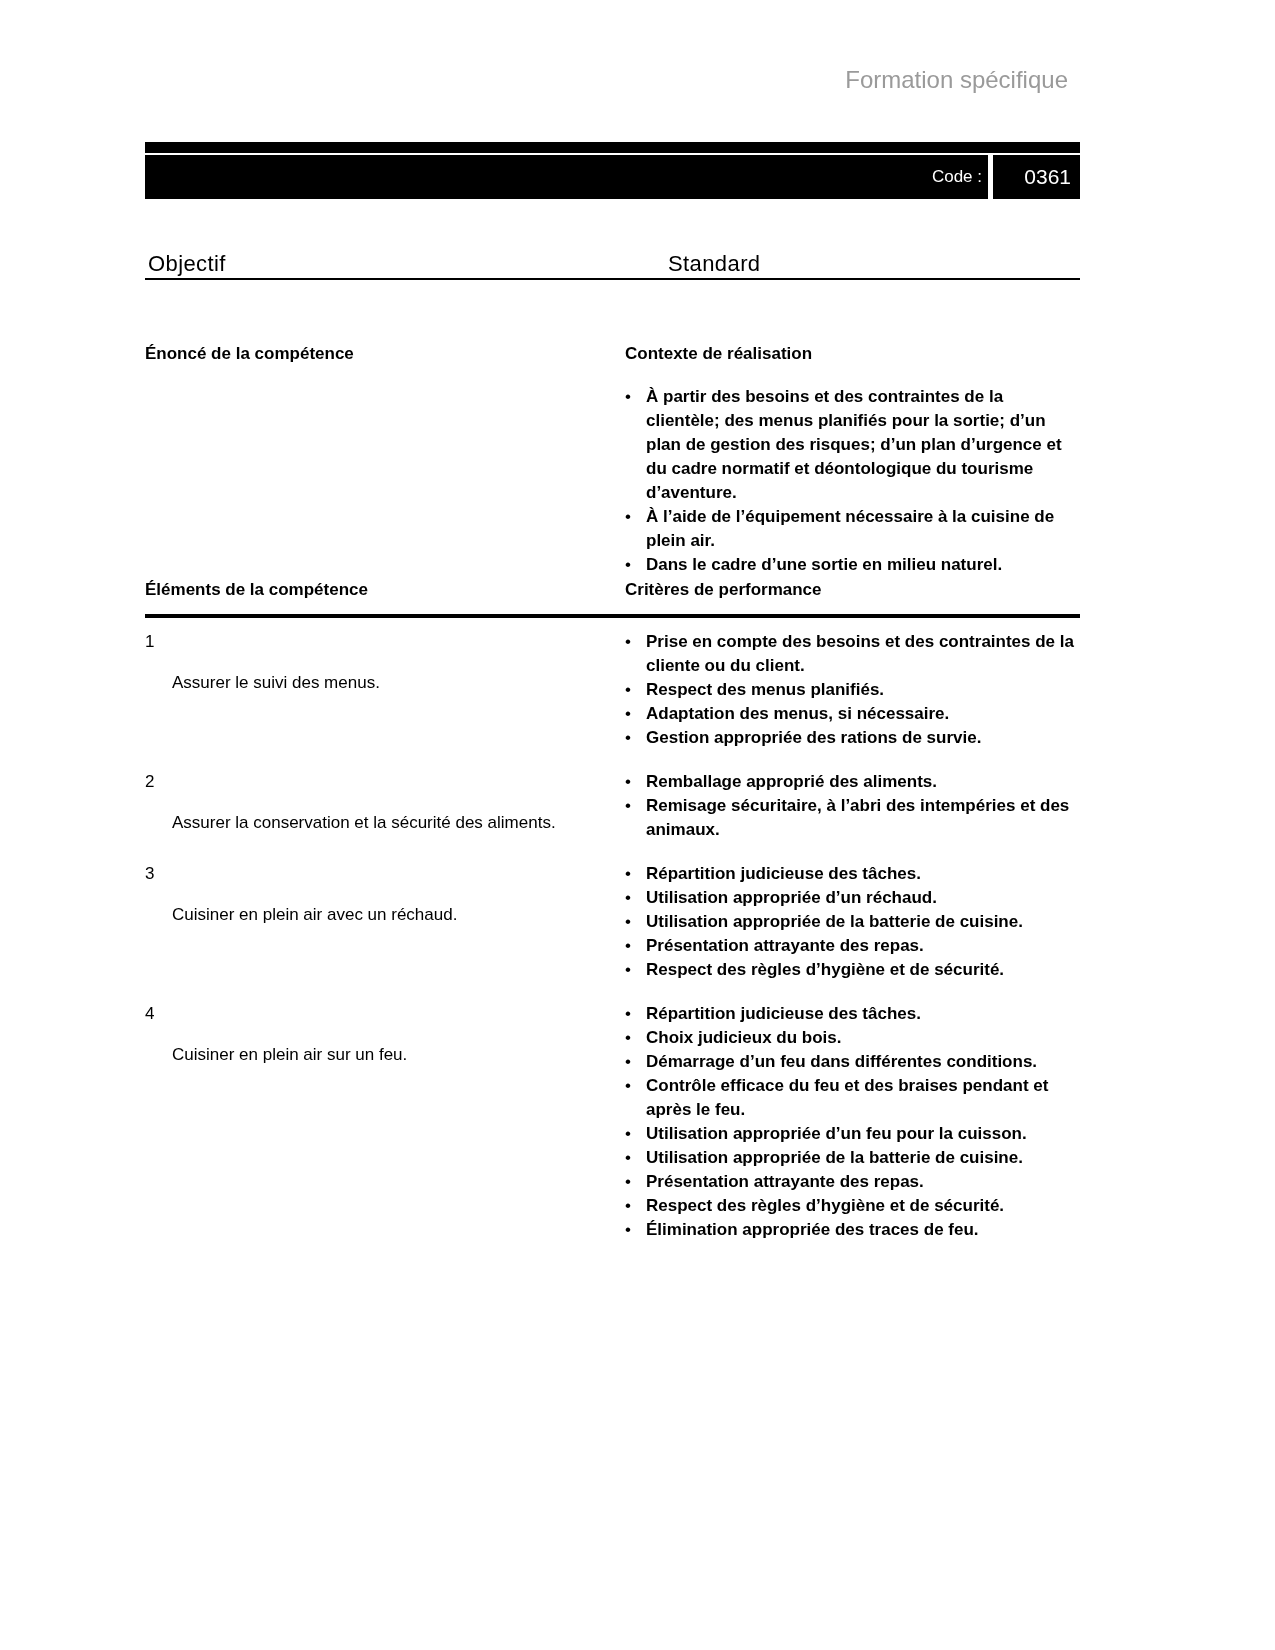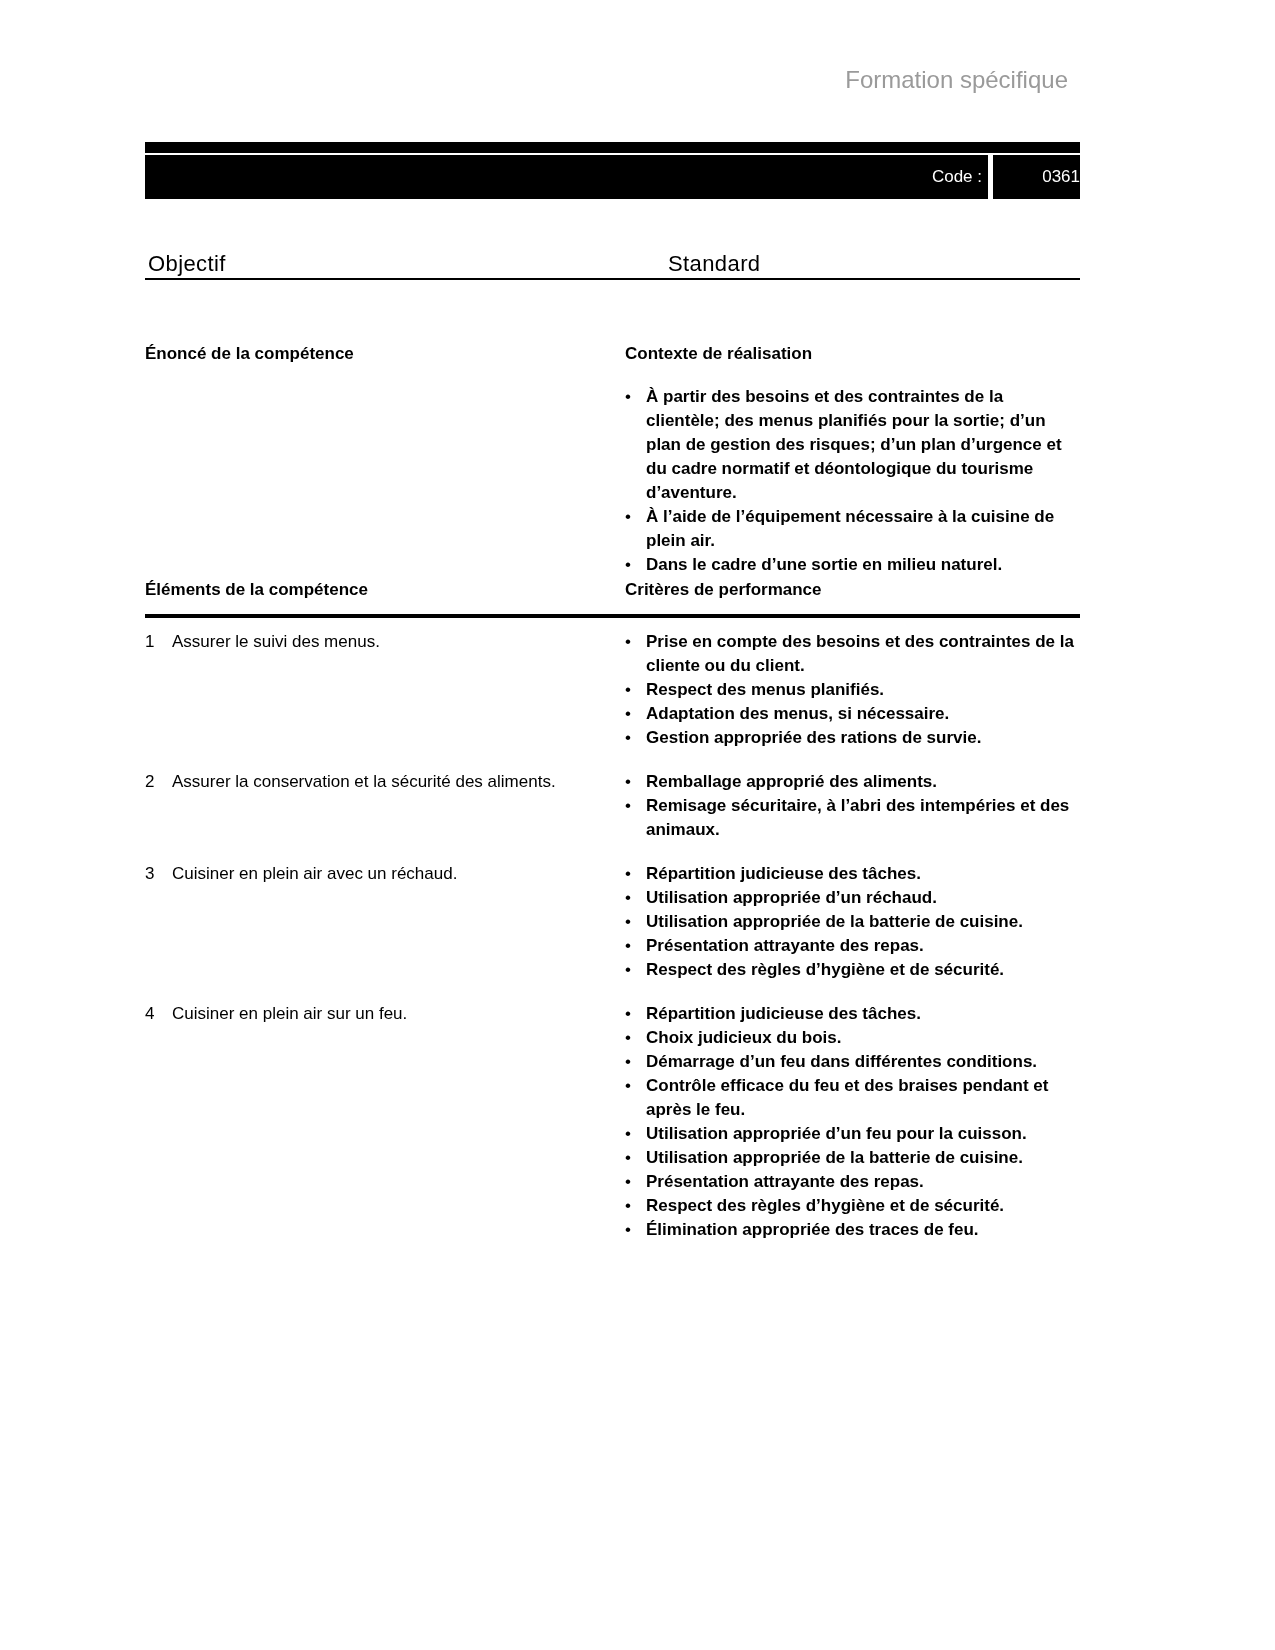--- a/index.html
+++ b/index.html
@@ -47,22 +47,22 @@
   .code-bar .code-label {
     position:absolute;
     right:98px; top:13px; bottom:0;
     display:flex; align-items:center;
     color:#fff; font-size:17px;
   }
   .code-bar .code-value {
     position:absolute;
     right:0; width:87px; top:13px; bottom:0;
     display:flex; align-items:center; justify-content:flex-end;
-    padding-right:0;
-    color:#fff; font-size:17px;
+    padding-right:9px;
+    color:#fff; font-size:21px;
   }
 
   
   .titles-row {
     position:absolute;
     top:252px; left:145px; width:935px;
     display:flex;
     border-bottom:2px solid #000;
     gap:43px;
   }
@@ -92,21 +92,21 @@
 
   
   .rows {
     position:absolute;
     top:630px; left:145px; width:935px;
   }
   .comp-row { display:flex; align-items:flex-start; margin-bottom:20px; }
   .comp-row .col-left { padding-right:60px; }
   .numbered { display:flex; }
   .num { width:27px; flex:none; }
-  .num-text { flex:1; }
+  .num-text { flex:1;margin-top:41px; }
 
   
   .bullet { display:flex; }
   .bullet-marker { width:21px; flex:none; }
   .bullet-text { flex:1;font-weight:bold; }
 
   
   .footer {
     position:absolute;
     top:1441px; left:132px; width:948px;

